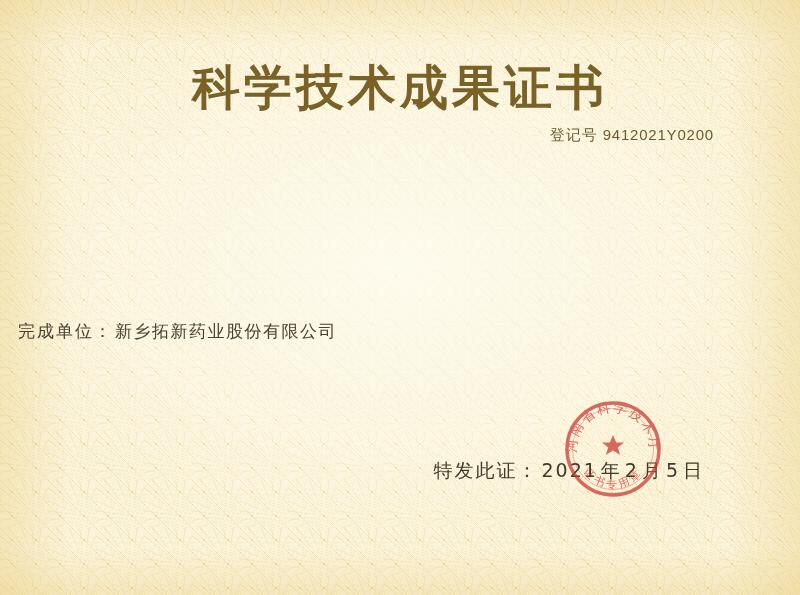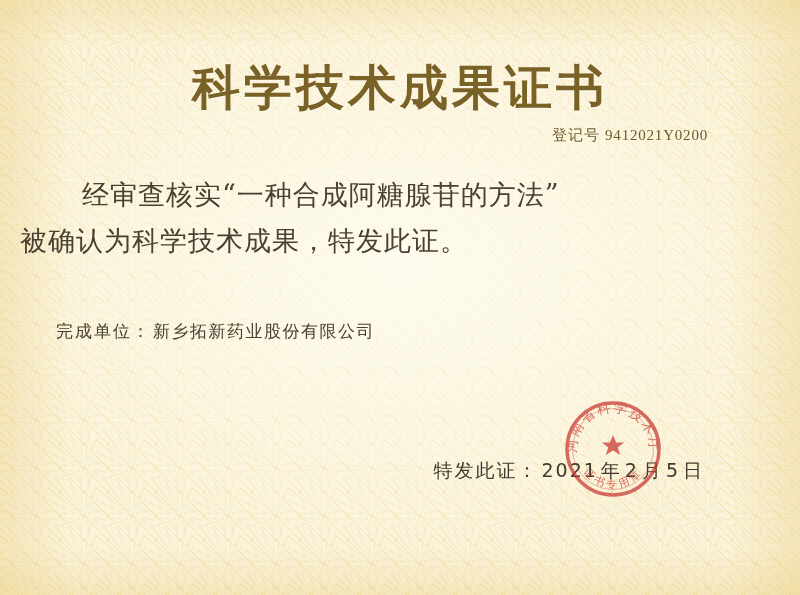--- a/index.html
+++ b/index.html
@@ -69,22 +69,22 @@
     font-size: 48px;
     font-weight: bold;
     letter-spacing: 4px;
     color: #7a6126;
     text-shadow: 0 1px 0 rgba(255,255,255,0.6);
   }
 
   .reg-no {
     position: absolute;
     top: 126px;
-    right: 92px;
-    font-family: Liberation Serif, serif;
+    right: 86px;
+    font-family: Liberation Sans, sans-serif;
     font-size: 15px;
     color: #6d5a2c;
     letter-spacing: 0.5px;
   }
   .reg-no .reg-label {
     letter-spacing: 1px;
   }
   .reg-no .reg-value {
     margin-left: 5px;
     letter-spacing: 0.8px;
@@ -105,21 +105,20 @@
   .body-text .line2 { display: block; }
 
   .unit-row {
     position: absolute;
     top: 320px;
     left: 18px;
     font-family: "DejaVu Sans", "Liberation Sans", sans-serif;
     font-size: 17px;
     color: #4a4032;
     letter-spacing: 1px;
-    margin-left: 38px;
   }
   .unit-row .unit-label { letter-spacing: 2px; }
   .unit-row .unit-value { margin-left: 2px; letter-spacing: 1.5px; }
 
   .issuer-row {
     position: absolute;
     top: 415px;
     right: 96px;
     font-family: "DejaVu Sans", "Liberation Sans", sans-serif;
     font-size: 19px;
@@ -163,24 +162,20 @@
   <div class="bg-edge"></div>
 
   <div class="content">
 
     <div class="title">科学技术成果证书</div>
 
     <div class="reg-no">
       <span class="reg-label">登记号</span><span class="reg-value">9412021Y0200</span>
     </div>
 
-    <div class="body-text">
-      <span class="line1">经审查核实“一种合成阿糖腺苷的方法”</span>
-      <span class="line2">被确认为科学技术成果，特发此证。</span>
-    </div>
 
     <div class="unit-row">
       <span class="unit-label">完成单位：</span><span class="unit-value">新乡拓新药业股份有限公司</span>
     </div>
 
 
     <div class="date-row">
       <span>特发此证：</span><span class="num">2021</span><span>年</span><span class="num">2</span><span>月</span><span class="num">5</span><span>日</span>
     </div>
 

